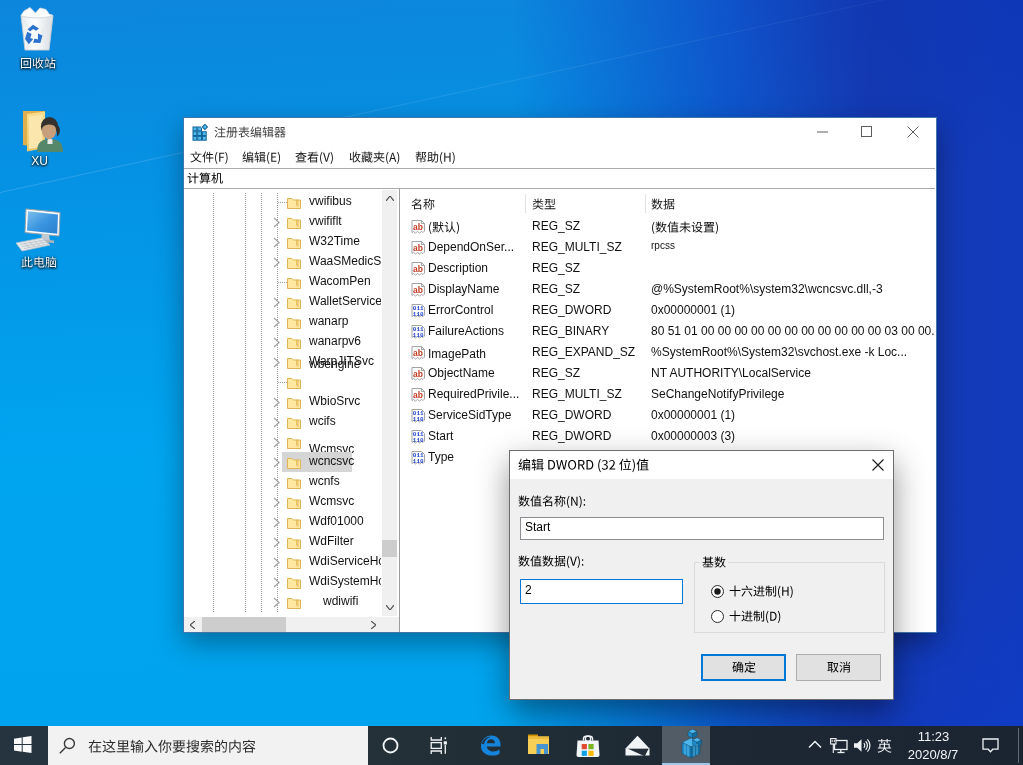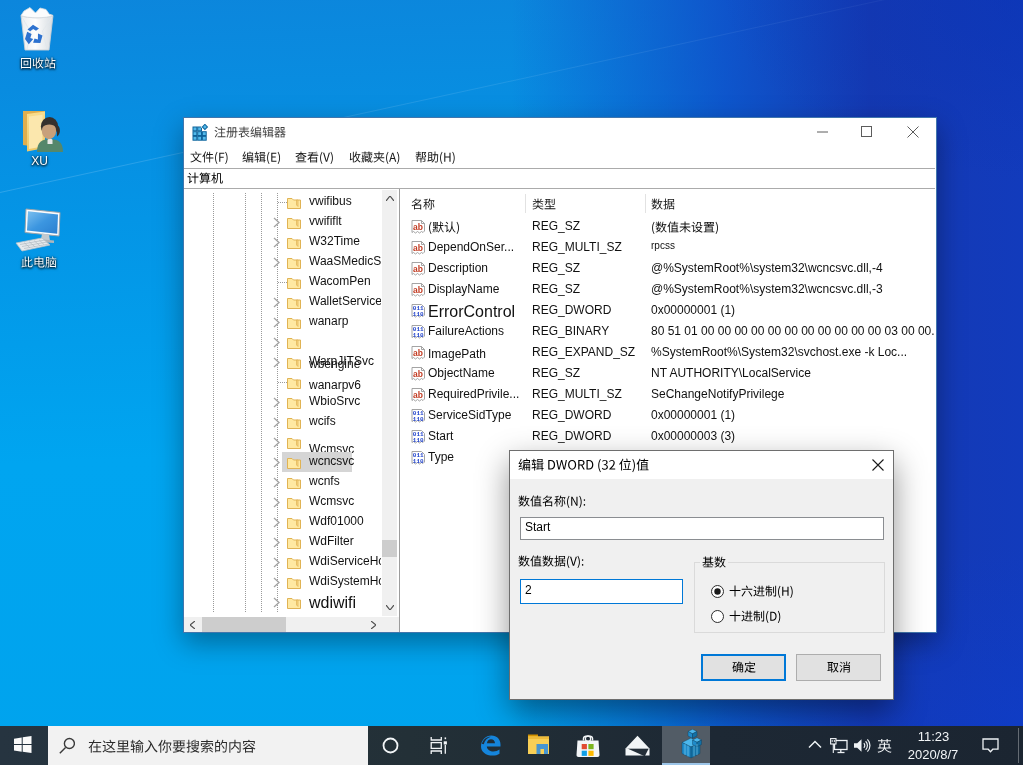--- a/index.html
+++ b/index.html
@@ -233,21 +233,21 @@
 <path d="M9.5 4 L9.5 9 L11 10.5 L11 4 Z" fill="#f7d683" stroke="#e0b354" stroke-width="0.7"></path>
       </svg>
 <div class="t" style="left:126px;top:123.6px;font-size:12px;color:#111;">wanarp</div>
 <svg style="position:absolute;left:90px;top:146.5px" width="7" height="11" viewBox="0 0 7 11">
         <path d="M1 1 L6 5.5 L1 10" fill="none" stroke="#a3a3a3" stroke-width="1.3"></path>
       </svg>
 <svg style="position:absolute;left:104px;top:145.5px" width="14" height="13" viewBox="0 0 14 13">
 <path d="M0.5 2.5 L5 2.5 L6.5 4 L13.5 4 L13.5 12.5 L0.5 12.5 Z" fill="#ffe9a2" stroke="#e0b354" stroke-width="1"></path>
 <path d="M9.5 4 L9.5 9 L11 10.5 L11 4 Z" fill="#f7d683" stroke="#e0b354" stroke-width="0.7"></path>
       </svg>
-<div class="t" style="left:126px;top:143.6px;font-size:12px;color:#111;margin-top:44px;">wanarpv6</div>
+<div class="t" style="left:126px;top:143.6px;font-size:12px;color:#111;">wanarpv6</div>
 <svg style="position:absolute;left:90px;top:166.5px" width="7" height="11" viewBox="0 0 7 11">
         <path d="M1 1 L6 5.5 L1 10" fill="none" stroke="#a3a3a3" stroke-width="1.3"></path>
       </svg>
 <svg style="position:absolute;left:104px;top:165.5px" width="14" height="13" viewBox="0 0 14 13">
 <path d="M0.5 2.5 L5 2.5 L6.5 4 L13.5 4 L13.5 12.5 L0.5 12.5 Z" fill="#ffe9a2" stroke="#e0b354" stroke-width="1"></path>
 <path d="M9.5 4 L9.5 9 L11 10.5 L11 4 Z" fill="#f7d683" stroke="#e0b354" stroke-width="0.7"></path>
       </svg>
 <div class="t" style="left:126px;top:163.6px;font-size:12px;color:#111;">WarpJITSvc</div>
 <div style="position:absolute;left:95px;top:192px;width:9px;height:1px;background-image:repeating-linear-gradient(to right,#9a9a9a 0 1px,transparent 1px 2px);"></div>
 <svg style="position:absolute;left:104px;top:185.5px" width="14" height="13" viewBox="0 0 14 13">
@@ -336,21 +336,21 @@
 <path d="M9.5 4 L9.5 9 L11 10.5 L11 4 Z" fill="#f7d683" stroke="#e0b354" stroke-width="0.7"></path>
       </svg>
 <div class="t" style="left:126px;top:383.6px;font-size:12px;color:#111;">WdiSystemHost</div>
 <svg style="position:absolute;left:90px;top:406.5px" width="7" height="11" viewBox="0 0 7 11">
         <path d="M1 1 L6 5.5 L1 10" fill="none" stroke="#a3a3a3" stroke-width="1.3"></path>
       </svg>
 <svg style="position:absolute;left:104px;top:405.5px" width="14" height="13" viewBox="0 0 14 13">
 <path d="M0.5 2.5 L5 2.5 L6.5 4 L13.5 4 L13.5 12.5 L0.5 12.5 Z" fill="#ffe9a2" stroke="#e0b354" stroke-width="1"></path>
 <path d="M9.5 4 L9.5 9 L11 10.5 L11 4 Z" fill="#f7d683" stroke="#e0b354" stroke-width="0.7"></path>
       </svg>
-<div class="t" style="left:126px;top:403.6px;font-size:16px;color:#111;">wdiwifi</div>
+<div class="t" style="left:140px;top:403.6px;font-size:12px;color:#111;">wdiwifi</div>
 </div>
 <div style="position:absolute;left:382px;top:190px;width:15px;height:426px;background:#f0f0f0;"></div>
 <svg style="position:absolute;left:386px;top:196px;" width="8" height="5" viewBox="0 0 8 5">
       <path d="M0 5 L4 0 L8 5" fill="none" stroke="#505050" stroke-width="1.2"></path>
     </svg>
 <svg style="position:absolute;left:386px;top:605px;" width="8" height="5" viewBox="0 0 8 5">
       <path d="M0 0 L4 5 L8 0" fill="none" stroke="#505050" stroke-width="1.2"></path>
     </svg>
 <div style="position:absolute;left:382px;top:540px;width:15px;height:17px;background:#cdcdcd;"></div>
 <div style="position:absolute;left:184px;top:617px;width:198px;height:15px;background:#f0f0f0;"></div>
@@ -417,35 +417,34 @@
 <div class="t " style="left:428px;top:239.6px;font-size:12px;color:#111;font-weight:normal;">DependOnSer...</div>
 <div class="t " style="left:532px;top:239.6px;font-size:12px;color:#111;font-weight:normal;">REG_MULTI_SZ</div>
 <div class="t " style="left:651px;top:239.6px;font-size:10px;color:#111;font-weight:normal;">rpcss</div>
 <svg style="position:absolute;left:411px;top:262px" width="15" height="14" viewBox="0 0 15 14">
 <path d="M1 0.5 L10.5 0.5 L13.5 3.5 L13.5 11 L12 12.5 L10.5 11.5 L8.5 13 L6.5 11.5 L4.5 13 L2.5 11.5 L1 12.5 Z" fill="#fff" stroke="#9a9a9a" stroke-width="0.9"></path>
 <path d="M10.5 0.5 L10.5 3.5 L13.5 3.5" fill="none" stroke="#9a9a9a" stroke-width="0.9"></path>
 <text x="2" y="9.5" font-family="Liberation Sans" font-weight="bold" font-size="8.5" fill="#c23b22">ab</text>
         </svg>
 <div class="t " style="left:428px;top:260.6px;font-size:12px;color:#111;font-weight:normal;">Description</div>
 <div class="t " style="left:532px;top:260.6px;font-size:12px;color:#111;font-weight:normal;">REG_SZ</div>
-<div class="t " style="left:651px;top:260.6px;font-size:12px;color:#111;font-weight:normal;">@%SystemRoot%\system32\wcncsvc.dll,-4</div>
 <svg style="position:absolute;left:411px;top:283px" width="15" height="14" viewBox="0 0 15 14">
 <path d="M1 0.5 L10.5 0.5 L13.5 3.5 L13.5 11 L12 12.5 L10.5 11.5 L8.5 13 L6.5 11.5 L4.5 13 L2.5 11.5 L1 12.5 Z" fill="#fff" stroke="#9a9a9a" stroke-width="0.9"></path>
 <path d="M10.5 0.5 L10.5 3.5 L13.5 3.5" fill="none" stroke="#9a9a9a" stroke-width="0.9"></path>
 <text x="2" y="9.5" font-family="Liberation Sans" font-weight="bold" font-size="8.5" fill="#c23b22">ab</text>
         </svg>
 <div class="t " style="left:428px;top:281.6px;font-size:12px;color:#111;font-weight:normal;">DisplayName</div>
 <div class="t " style="left:532px;top:281.6px;font-size:12px;color:#111;font-weight:normal;">REG_SZ</div>
 <div class="t " style="left:651px;top:281.6px;font-size:12px;color:#111;font-weight:normal;">@%SystemRoot%\system32\wcncsvc.dll,-3</div>
 <svg style="position:absolute;left:411px;top:304px" width="15" height="14" viewBox="0 0 15 14">
 <path d="M1 0.5 L10.5 0.5 L13.5 3.5 L13.5 11 L12 12.5 L10.5 11.5 L8.5 13 L6.5 11.5 L4.5 13 L2.5 11.5 L1 12.5 Z" fill="#fff" stroke="#9a9a9a" stroke-width="0.9"></path>
 <text x="1.8" y="6.4" font-family="Liberation Mono" font-weight="bold" font-size="6" fill="#2244cc">011</text>
 <text x="1.8" y="11.6" font-family="Liberation Mono" font-weight="bold" font-size="6" fill="#2244cc">110</text>
         </svg>
-<div class="t " style="left:428px;top:302.6px;font-size:16px;color:#111;font-weight:normal;">ErrorControl</div>
+<div class="t " style="left:428px;top:302.6px;font-size:12px;color:#111;font-weight:normal;">ErrorControl</div>
 <div class="t " style="left:532px;top:302.6px;font-size:12px;color:#111;font-weight:normal;">REG_DWORD</div>
 <div class="t " style="left:651px;top:302.6px;font-size:12px;color:#111;font-weight:normal;">0x00000001 (1)</div>
 <svg style="position:absolute;left:411px;top:325px" width="15" height="14" viewBox="0 0 15 14">
 <path d="M1 0.5 L10.5 0.5 L13.5 3.5 L13.5 11 L12 12.5 L10.5 11.5 L8.5 13 L6.5 11.5 L4.5 13 L2.5 11.5 L1 12.5 Z" fill="#fff" stroke="#9a9a9a" stroke-width="0.9"></path>
 <text x="1.8" y="6.4" font-family="Liberation Mono" font-weight="bold" font-size="6" fill="#2244cc">011</text>
 <text x="1.8" y="11.6" font-family="Liberation Mono" font-weight="bold" font-size="6" fill="#2244cc">110</text>
         </svg>
 <div class="t " style="left:428px;top:323.6px;font-size:12px;color:#111;font-weight:normal;">FailureActions</div>
 <div class="t " style="left:532px;top:323.6px;font-size:12px;color:#111;font-weight:normal;">REG_BINARY</div>
 <div class="t " style="left:651px;top:323.6px;font-size:12px;color:#111;font-weight:normal;">80 51 01 00 00 00 00 00 00 00 00 00 00 00 03 00 00...</div>

